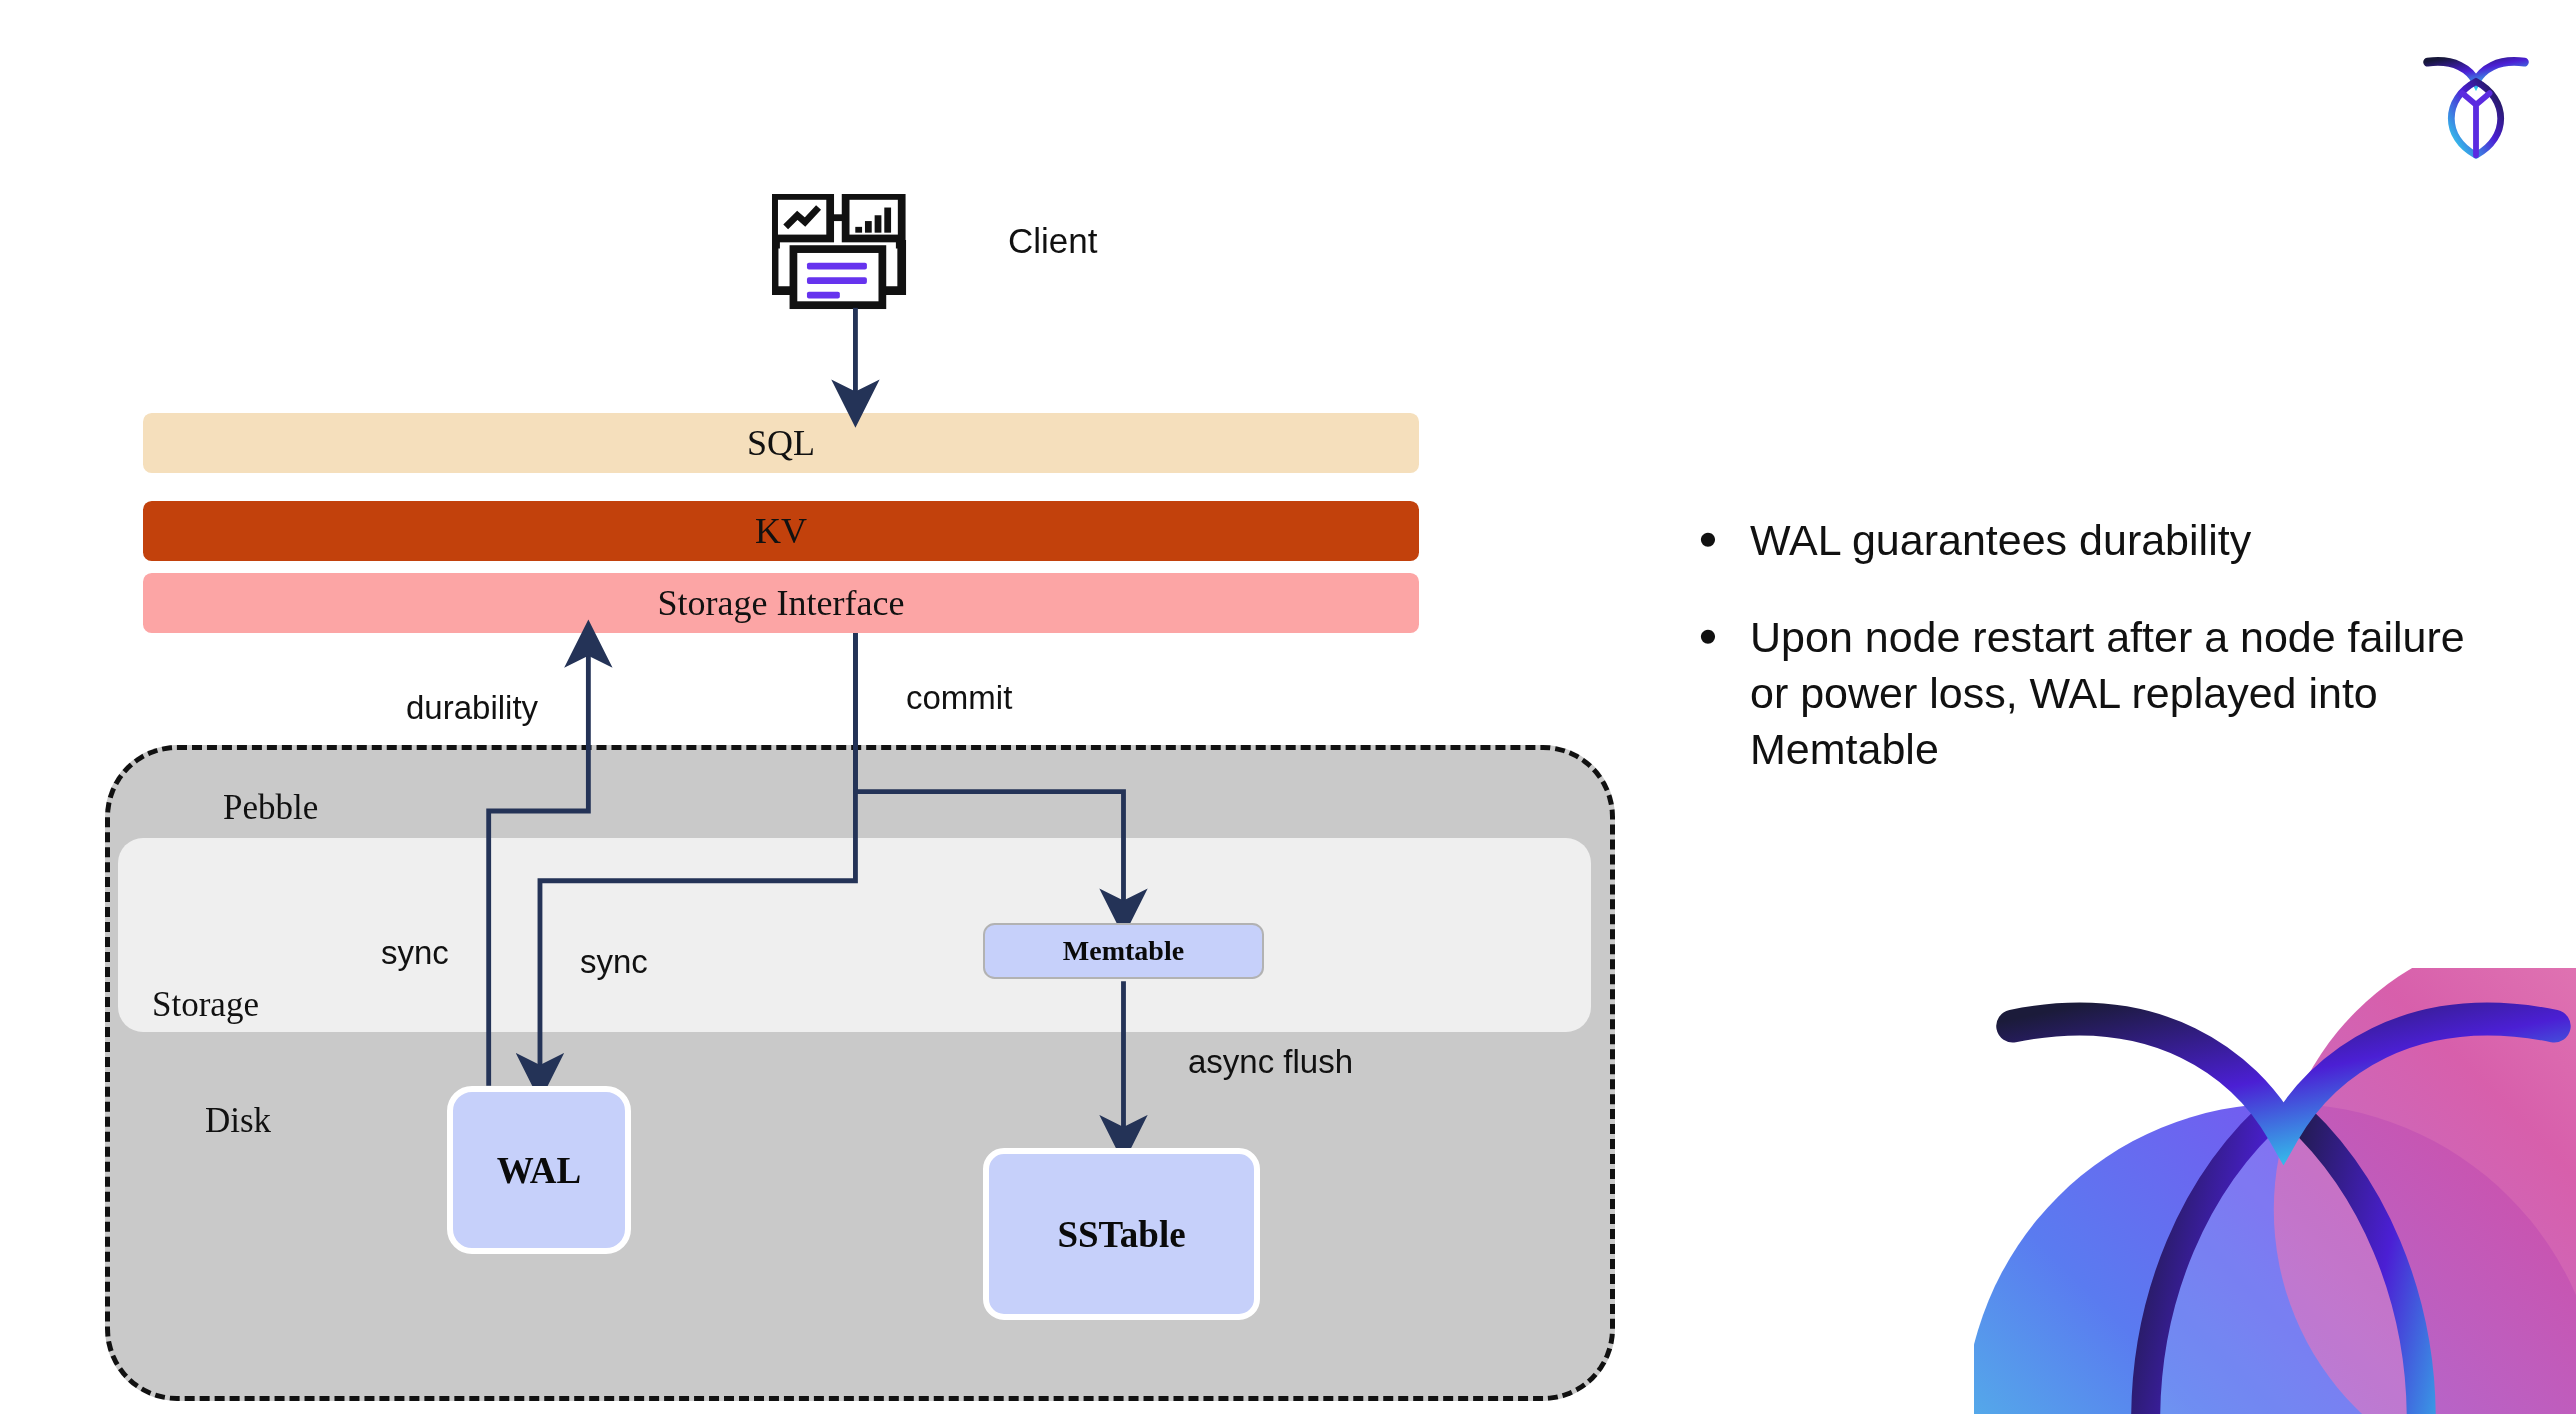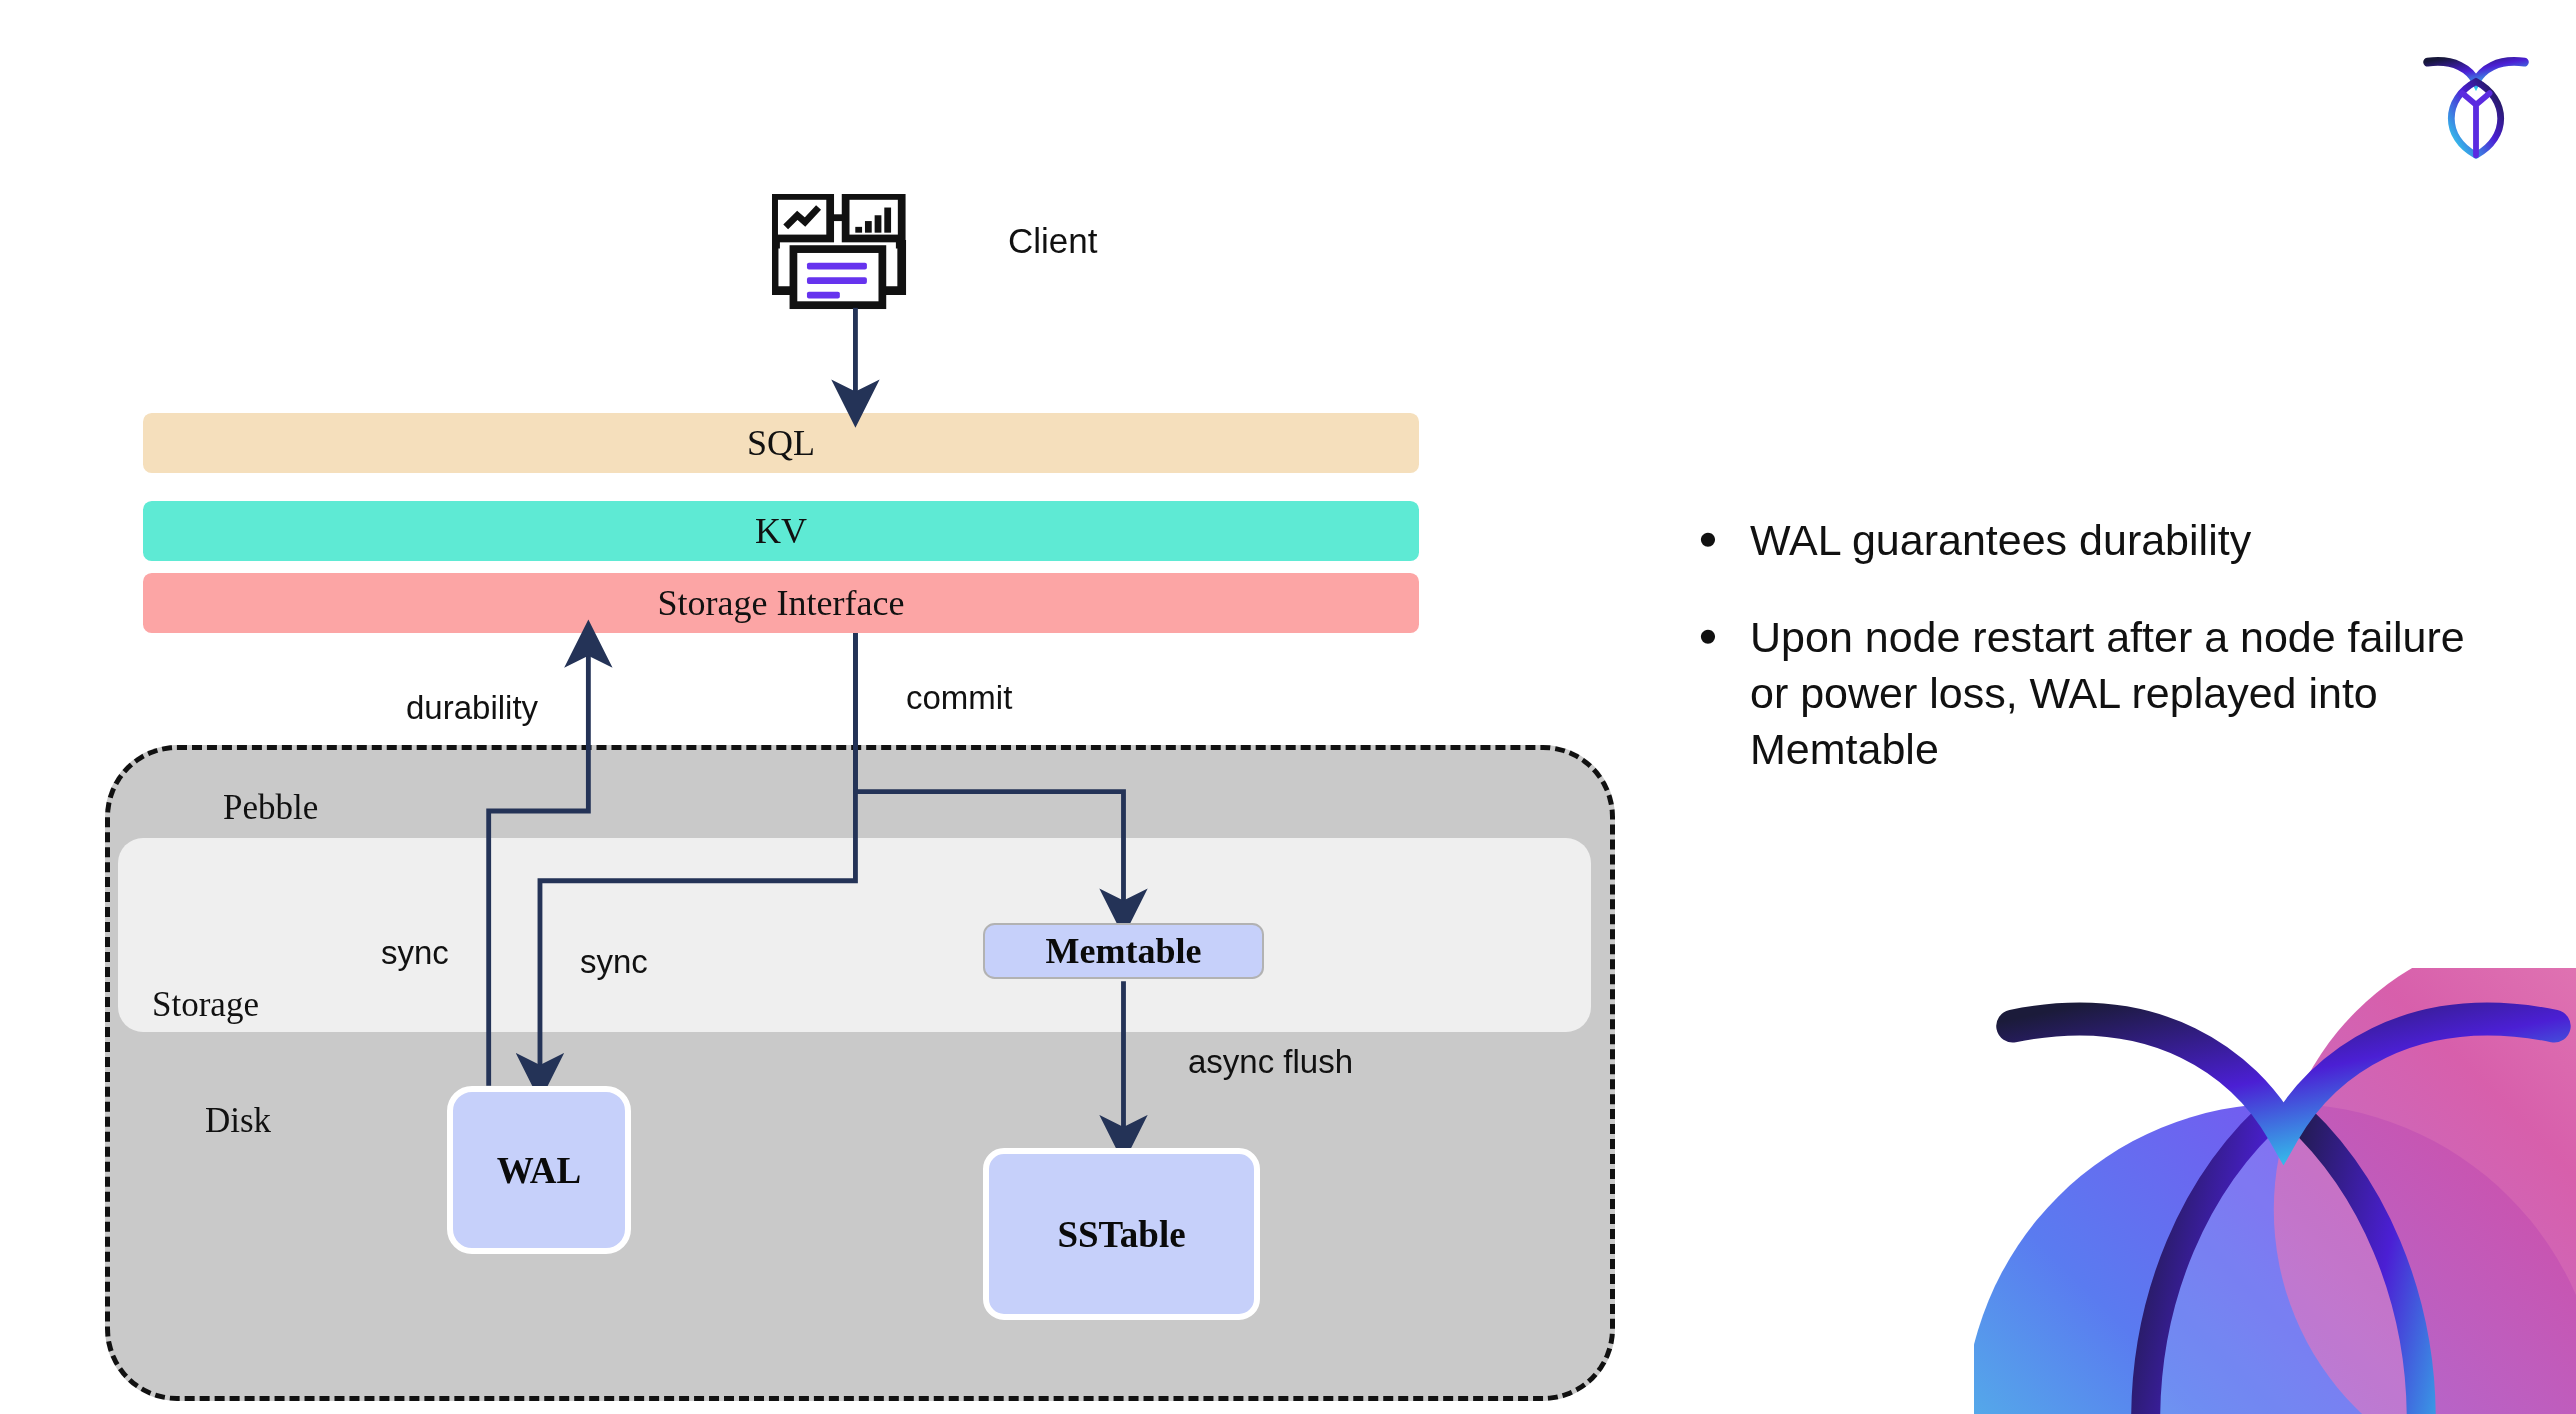--- a/index.html
+++ b/index.html
@@ -55,21 +55,21 @@
   #disk-label{position:absolute;left:205px;top:1101px;
     font-family:"Liberation Serif", serif;font-size:35px;color:#111;}
 
   
   .node-box{
     position:absolute;display:flex;align-items:center;justify-content:center;
     font-family:"Liberation Serif", serif;font-weight:bold;color:#0a0a0a;
     background:#c6d0fa;box-sizing:border-box;
   }
   #node-memtable{left:983px;top:923px;width:281px;height:56px;
-    border:2.9px solid #b2b2b2;border-radius:11.6px;font-size:36px;}
+    border:2.9px solid #b2b2b2;border-radius:11.6px;font-size:28px;}
   #node-wal{left:447px;top:1086px;width:184px;height:168px;
     border:6.8px solid #ffffff;border-radius:25px;font-size:37px;}
   #node-sstable{left:983px;top:1148px;width:277px;height:172px;
     border:6.8px solid #ffffff;border-radius:21px;font-size:37px;}
 
   
   .edge-label{position:absolute;font-family:"Liberation Sans", sans-serif;
               font-size:33px;color:#111;white-space:nowrap;}
   #label-committed{left:406px;top:689px;}
   #label-commit{left:906px;top:679px;}
@@ -159,21 +159,21 @@
       <rect x="36" y="71" width="62" height="7" rx="2" fill="#6633ee"></rect>
       <rect x="36" y="86" width="62" height="7" rx="2" fill="#6633ee"></rect>
       <rect x="36" y="101" width="34" height="7" rx="2" fill="#6633ee"></rect>
     </svg>
   </div>
   <div id="client-label">Client</div>
 
   <div class="layer-bar" id="bar-sql" style="background:#f5dfbc">
     <span>SQL</span>
   </div>
-  <div class="layer-bar" id="bar-kv" style="background:#5eead4">
+  <div class="layer-bar" id="bar-kv" style="background:#c2410c">
     <span>KV</span>
   </div>
   <div class="layer-bar" id="bar-storage" style="background:#fca5a5">
     <span>Storage Interface</span>
   </div>
 
   <div id="pebble-box"></div>
   <div id="memory-box"></div>
   <div id="pebble-label">Pebble</div>
   <div id="memory-label">Storage</div>

